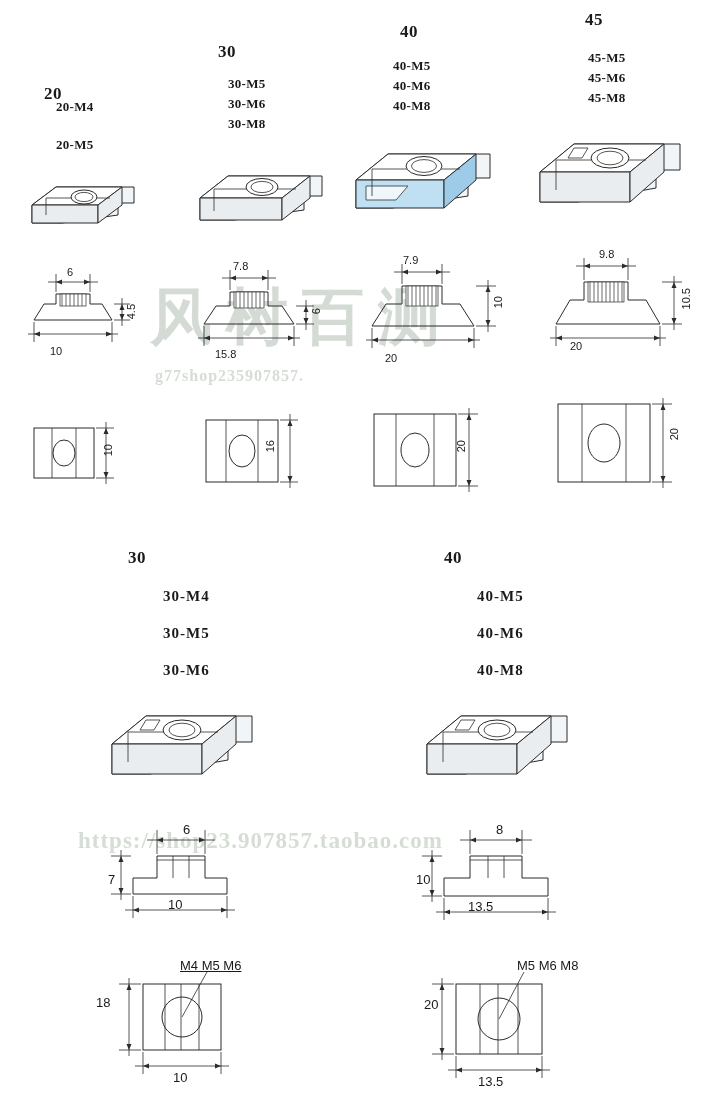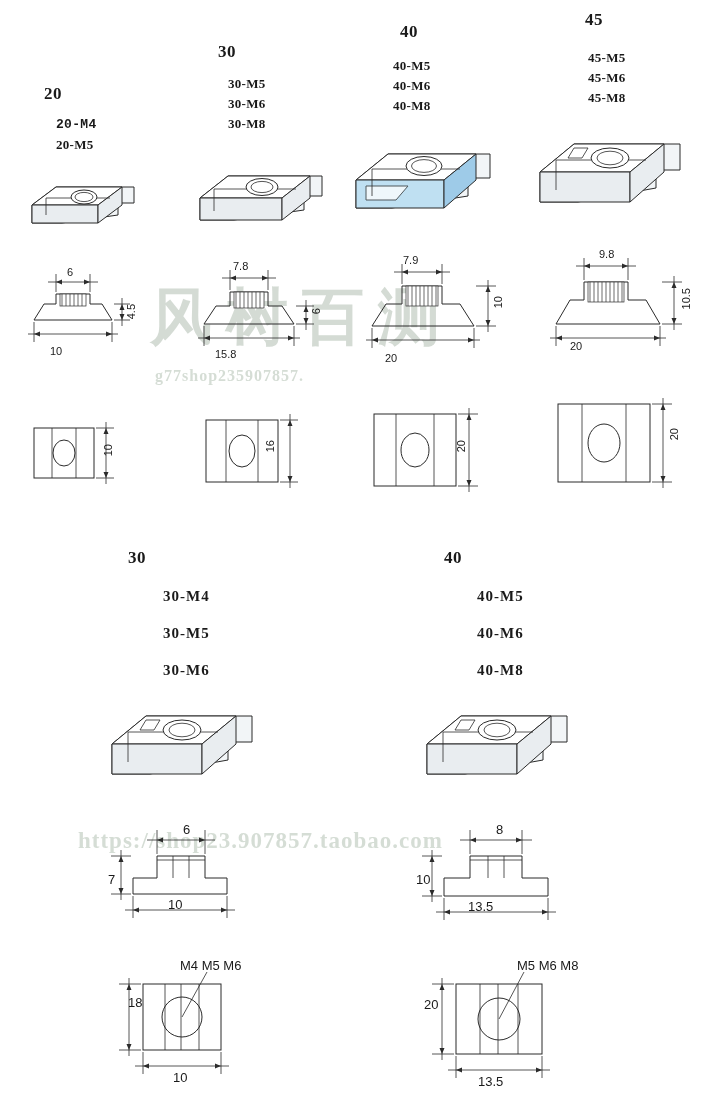--- a/index.html
+++ b/index.html
@@ -34,21 +34,21 @@
   .blue2{fill:#9ecbe8;stroke:#2b2b2b;stroke-width:1;}
 </style>
 </head>
 <body>
 
 <div class="wm" style="left:150px;top:275px;font-size:62px;letter-spacing:14px;font-family:Liberation Serif, serif;">风树百测</div>
 <div class="wm2" style="left:155px;top:367px;font-size:16px;letter-spacing:1px;text-align:center;">g77shop235907857.</div>
 <div class="wm2" style="left:78px;top:828px;font-size:23px;letter-spacing:1px;">https://shop23.907857.taobao.com</div>
 
 <div class="abs ttl" style="left:44px;top:84px;">20</div>
-<div class="abs code" style="left:56px;top:117px;font-family:Liberation Mono, monospace;">20-M4</div>
+<div class="abs code" style="left:56px;top:99px;">20-M4</div>
 <div class="abs code" style="left:56px;top:137px;">20-M5</div>
 
 <div class="abs ttl" style="left:218px;top:42px;">30</div>
 <div class="abs code" style="left:228px;top:76px;">30-M5</div>
 <div class="abs code" style="left:228px;top:96px;">30-M6</div>
 <div class="abs code" style="left:228px;top:116px;">30-M8</div>
 
 <div class="abs ttl" style="left:400px;top:22px;">40</div>
 <div class="abs code" style="left:393px;top:58px;">40-M5</div>
 <div class="abs code" style="left:393px;top:78px;">40-M6</div>
@@ -427,22 +427,22 @@
   <polygon points="34,32 31.5,38 36.5,38" fill="#2b2b2b"></polygon>
   <polygon points="34,98 31.5,92 36.5,92" fill="#2b2b2b"></polygon>
 
   <line class="ln-t" x1="48" y1="100" x2="48" y2="122"></line>
   <line class="ln-t" x1="126" y1="100" x2="126" y2="122"></line>
   <line class="ln-t" x1="40" y1="114" x2="134" y2="114"></line>
   <polygon points="48,114 54,111.5 54,116.5" fill="#2b2b2b"></polygon>
   <polygon points="126,114 120,111.5 120,116.5" fill="#2b2b2b"></polygon>
 </svg>
 </div>
-<div class="abs dimb" style="left:180px;top:958px;">M4  M5  M6</div>
-<div class="abs dimb" style="left:128px;top:995px;">18</div>
+<div class="abs dimb" style="left:180px;top:958px;text-decoration:underline;">M4  M5  M6</div>
+<div class="abs dimb" style="left:96px;top:995px;">18</div>
 <div class="abs dimb" style="left:173px;top:1070px;">10</div>
 
 <div class="abs" style="left:408px;top:952px;">
 <svg width="200" height="140">
   <rect class="ln" x="48" y="32" width="86" height="70"></rect>
   <line class="ln-t" x1="72" y1="32" x2="72" y2="102"></line>
   <line class="ln-t" x1="90" y1="32" x2="90" y2="102"></line>
   <line class="ln-t" x1="110" y1="32" x2="110" y2="102"></line>
   <circle class="ln" cx="91" cy="67" r="21"></circle>
   <line class="ln-t" x1="91" y1="67" x2="116" y2="20"></line>

